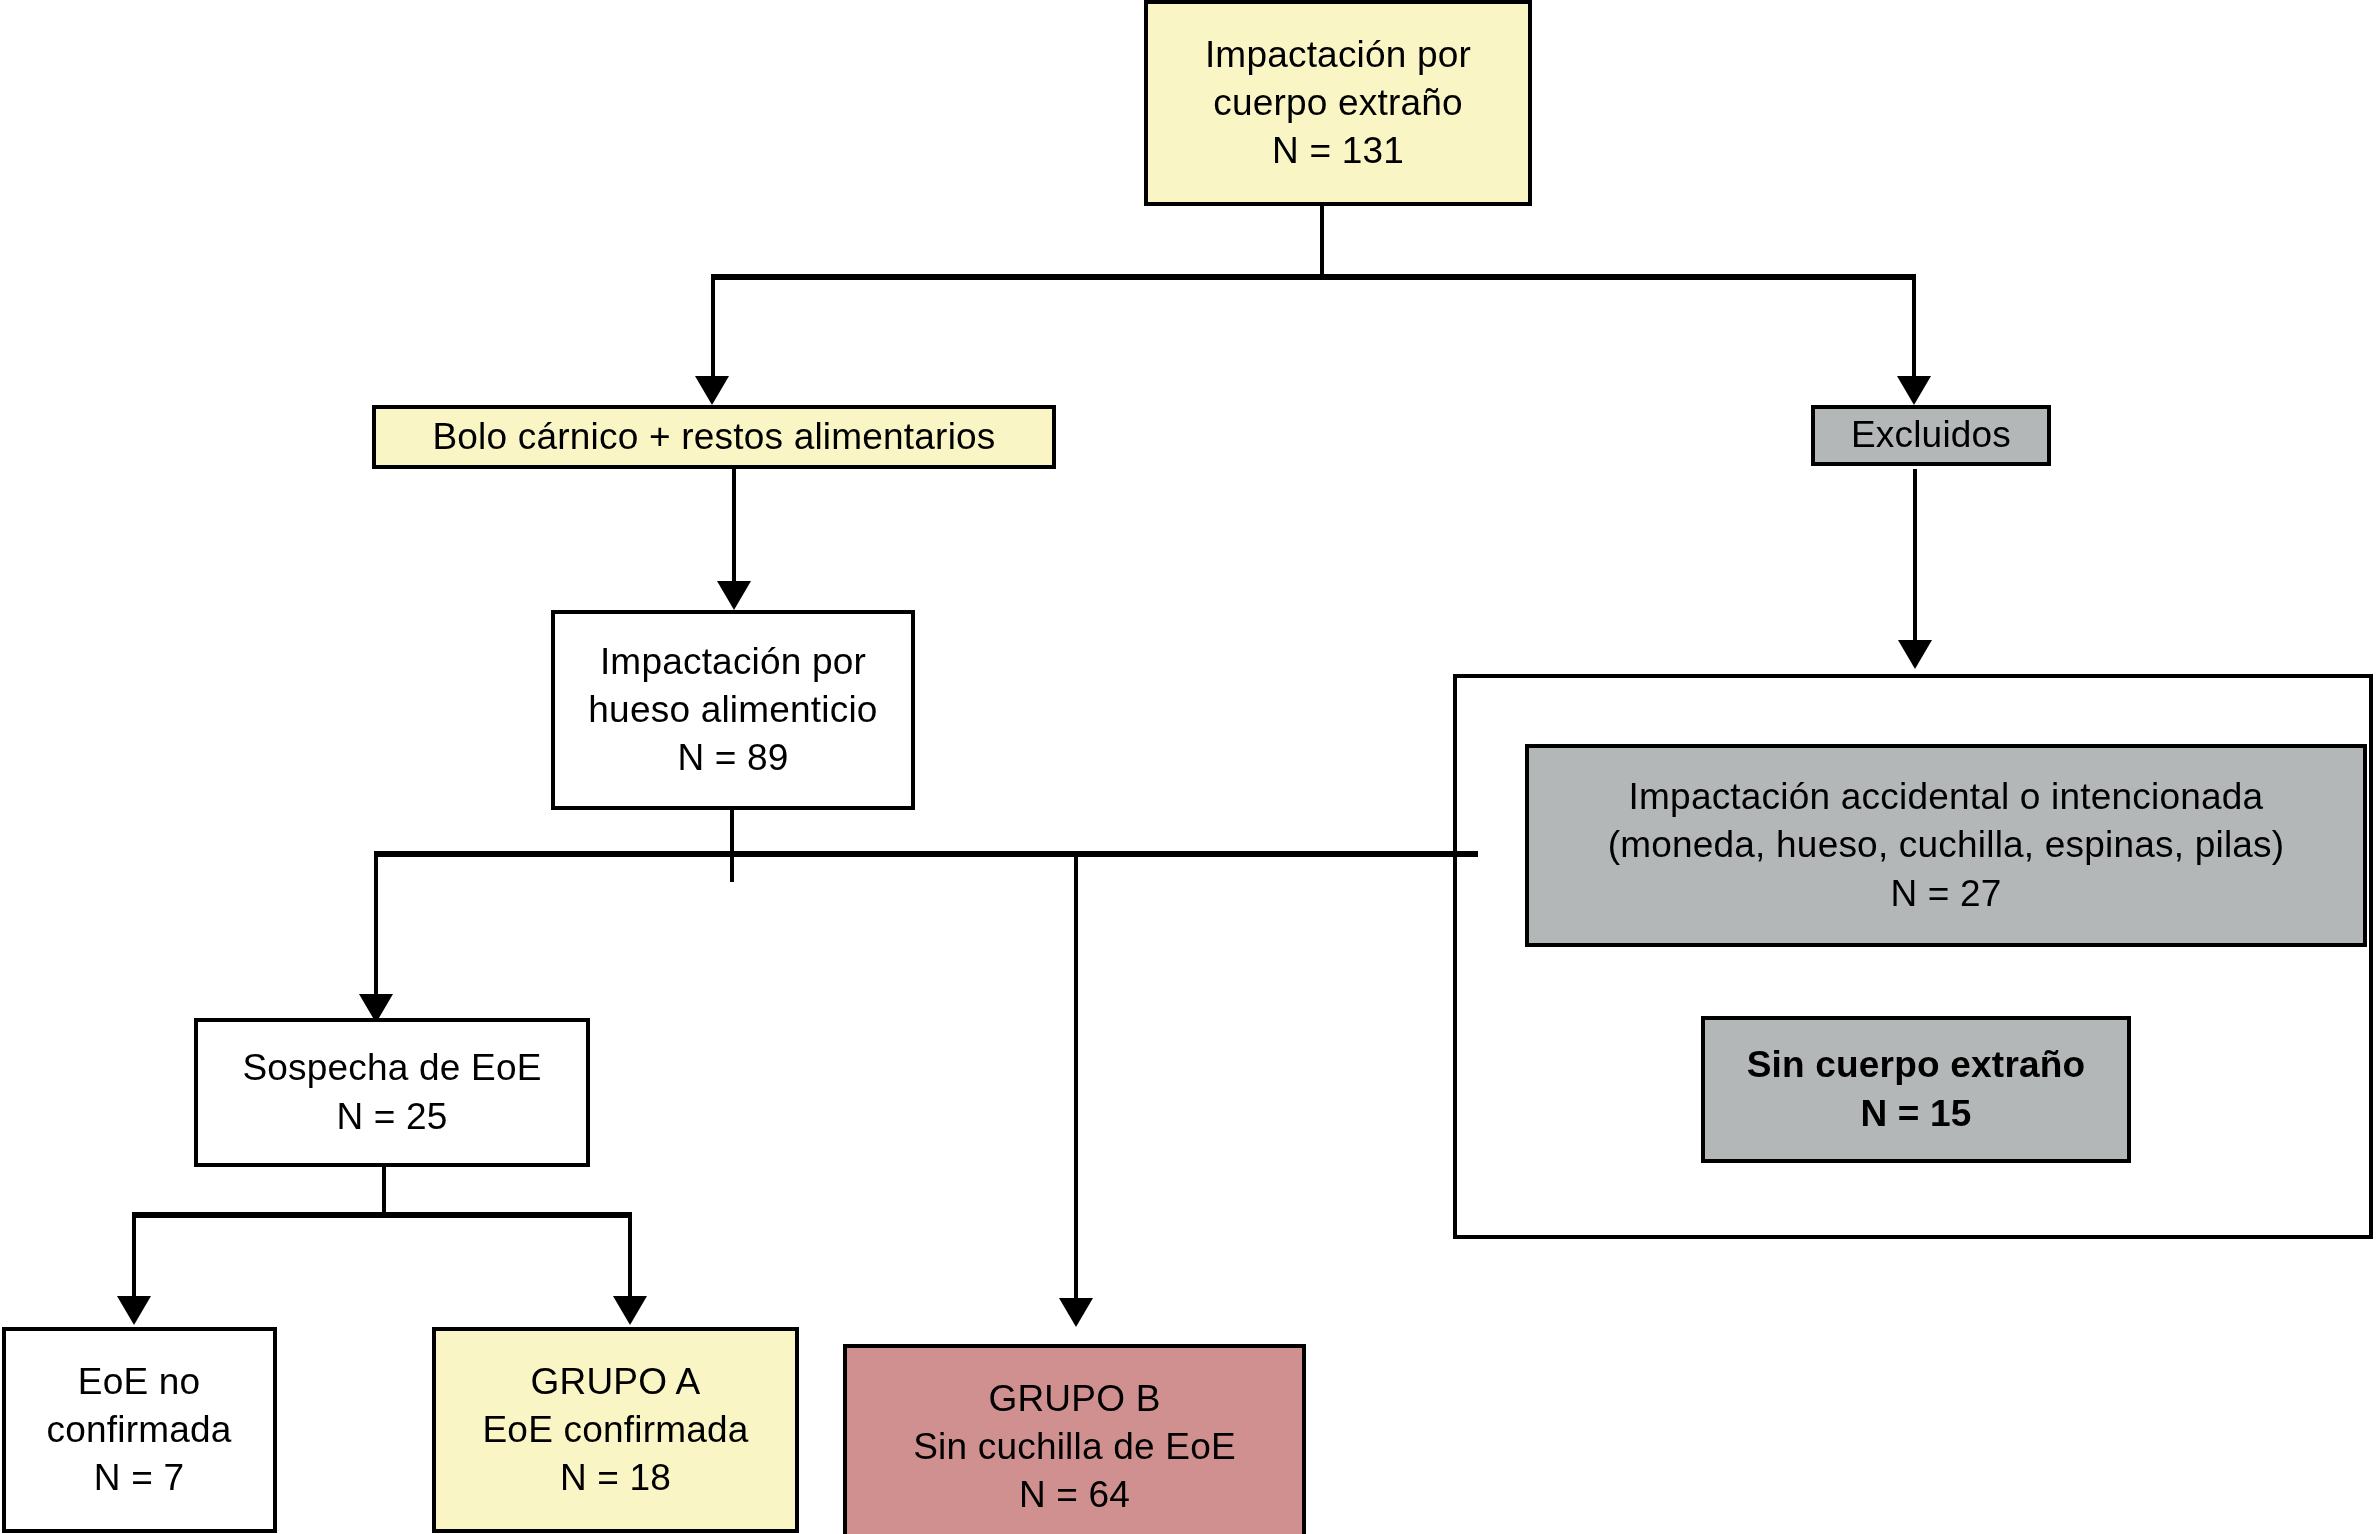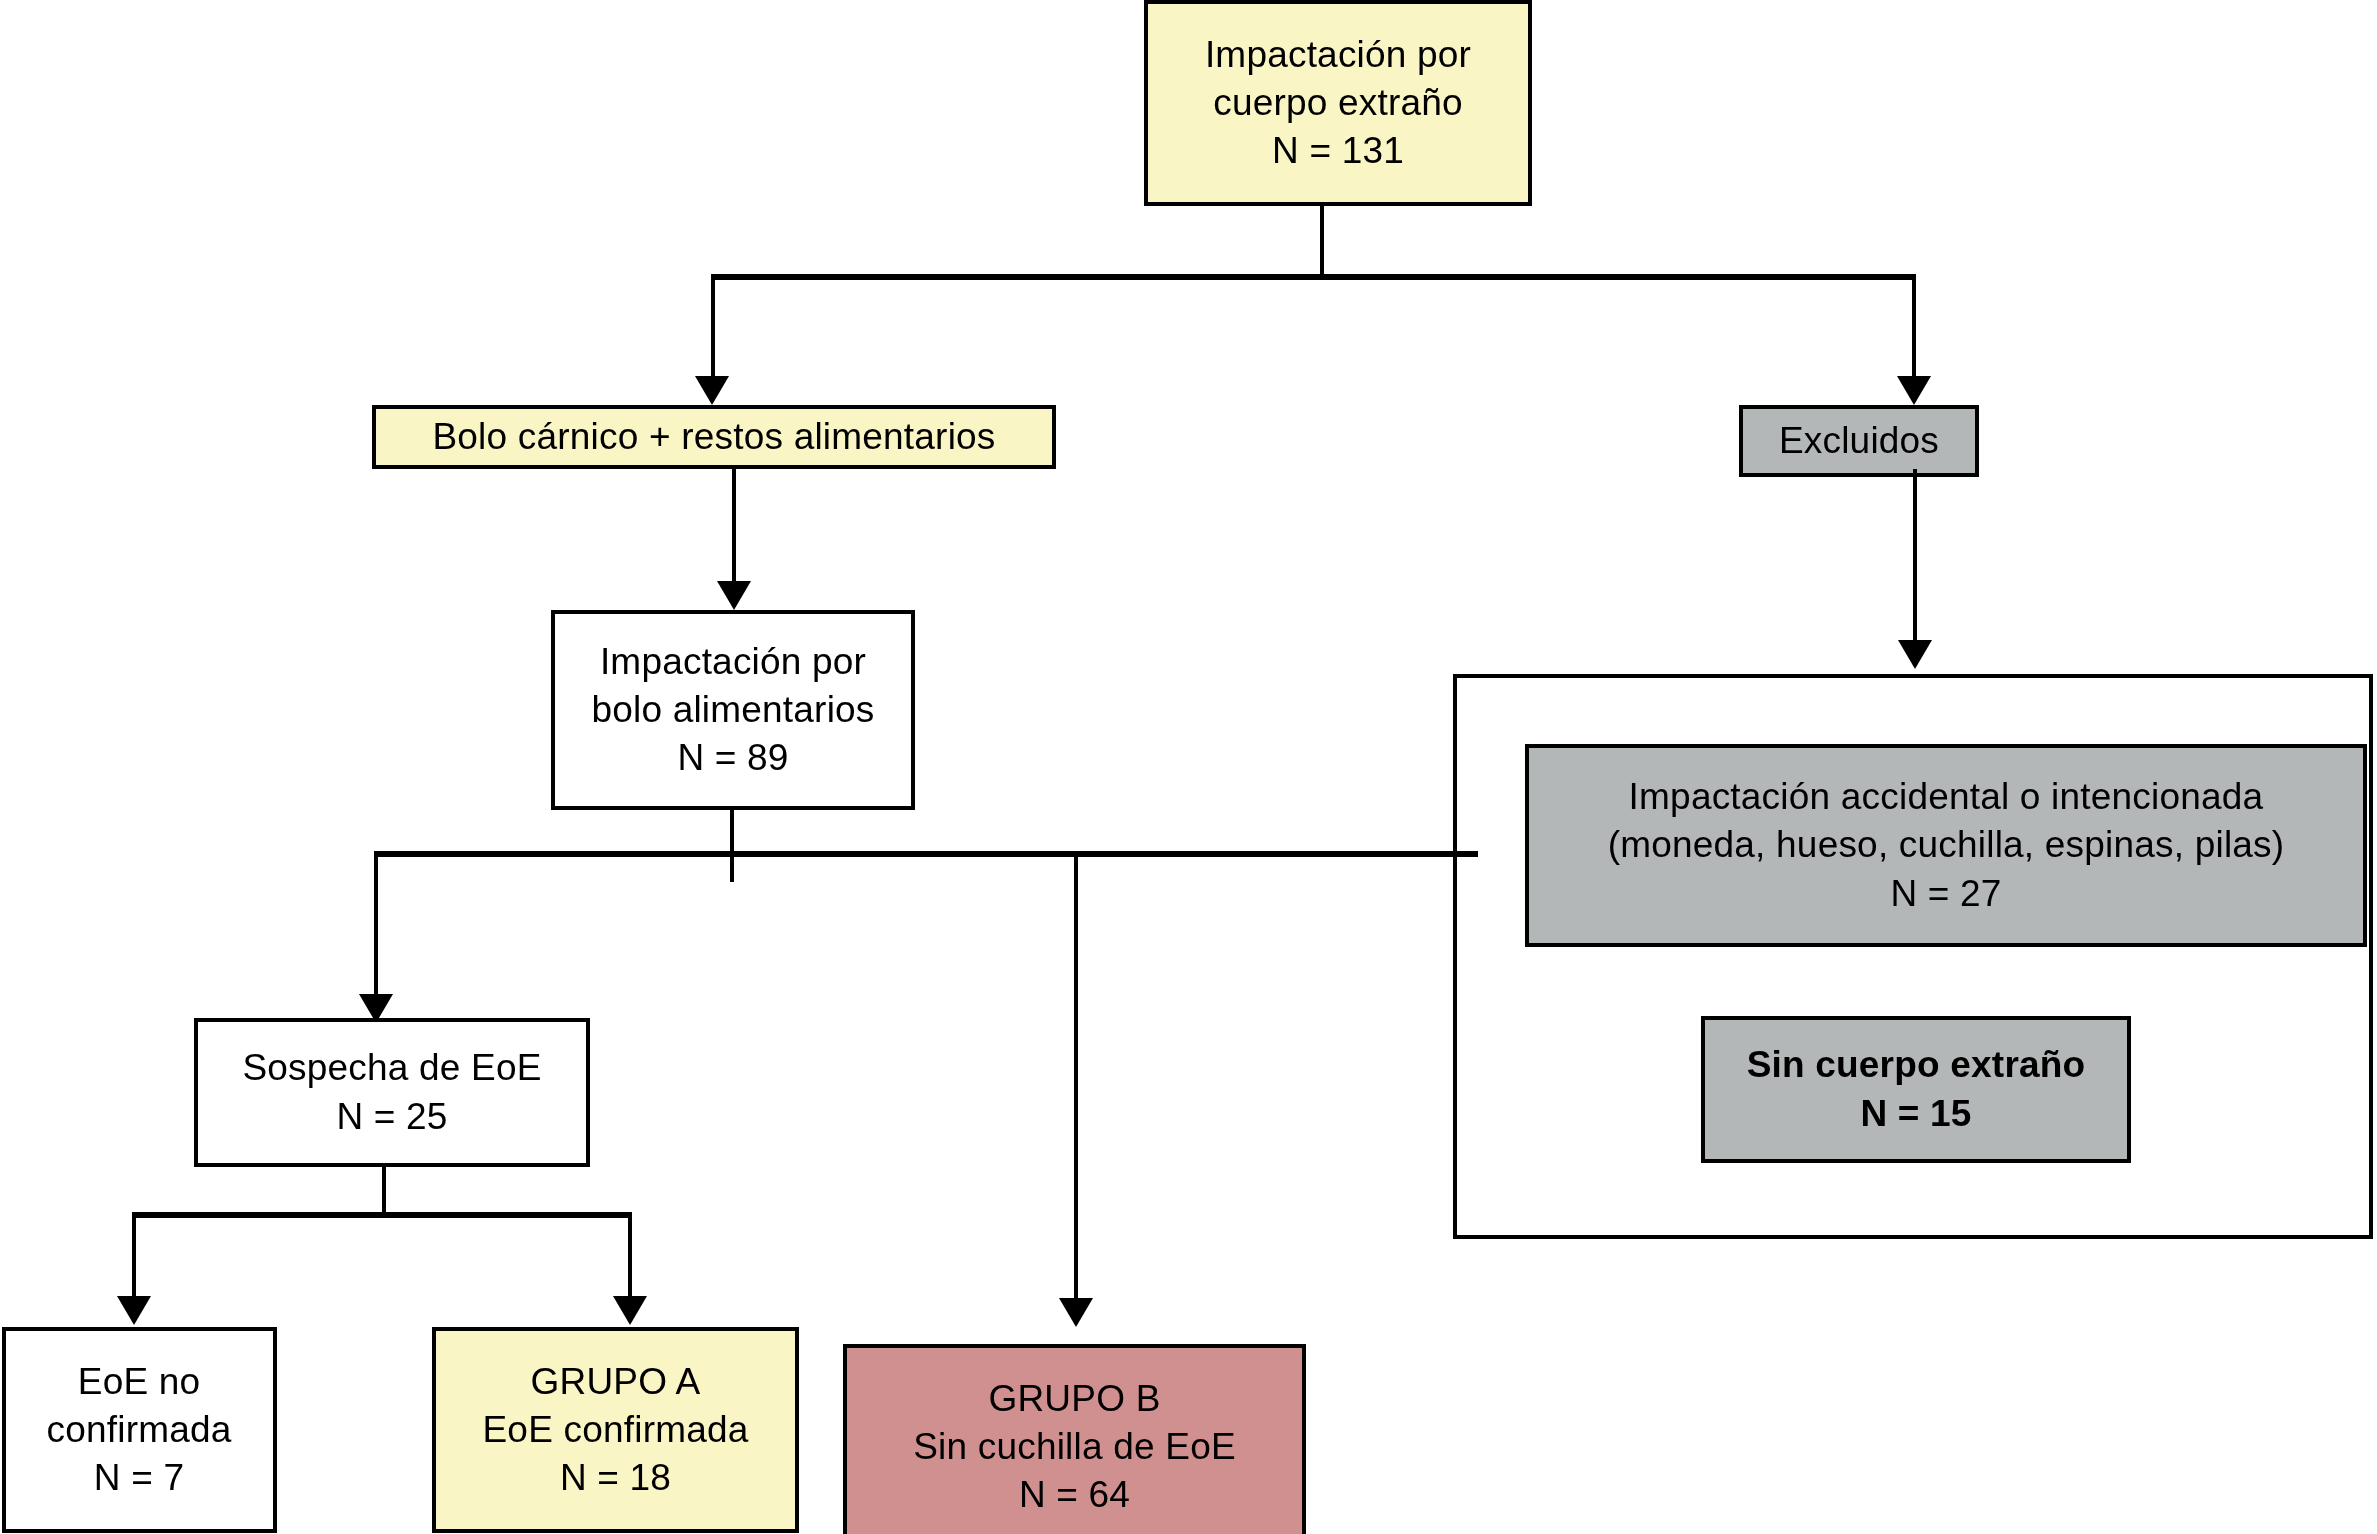--- a/index.html
+++ b/index.html
@@ -74,33 +74,33 @@
   <div class="hline" style="left:711px; top:274px; width:1205px;"></div>
   <div class="vline" style="left:711px; top:274px; width:4px; height:104px;"></div>
   <div class="arrowhead" style="left:695px; top:376px;"></div>
   <div class="vline" style="left:1912px; top:274px; width:4px; height:104px;"></div>
   <div class="arrowhead" style="left:1897px; top:376px;"></div>
 
   <div class="node fill-yellow" style="left:372px; top:405px; width:684px; height:64px;">
     <span class="ln">Bolo cárnico + restos alimentarios</span>
   </div>
 
-  <div class="node fill-gray" style="left:1739px; top:405px; width:240px; height:72px;">
+  <div class="node fill-gray" style="left:1811px; top:405px; width:240px; height:61px;">
     <span class="ln">Excluidos</span>
   </div>
 
   <div class="vline" style="left:732px; top:469px; width:4px; height:114px;"></div>
   <div class="arrowhead" style="left:717px; top:581px;"></div>
 
   <div class="vline" style="left:1913px; top:469px; width:4px; height:173px;"></div>
   <div class="arrowhead" style="left:1898px; top:640px;"></div>
 
   <div class="node fill-white" style="left:551px; top:610px; width:364px; height:200px;">
     <span class="ln">Impactación por</span>
-    <span class="ln">bolo alimentarios</span>
+    <span class="ln">hueso alimenticio</span>
     <span class="ln">N = 89</span>
   </div>
 
   <div class="vline" style="left:730px; top:810px; width:4px; height:72px;"></div>
   <div class="hline" style="left:374px; top:851px; width:1104px;"></div>
   <div class="vline" style="left:374px; top:851px; width:4px; height:144px;"></div>
   <div class="arrowhead" style="left:359px; top:994px;"></div>
   <div class="vline" style="left:1074px; top:851px; width:4px; height:448px;"></div>
   <div class="arrowhead" style="left:1059px; top:1298px;"></div>
 

